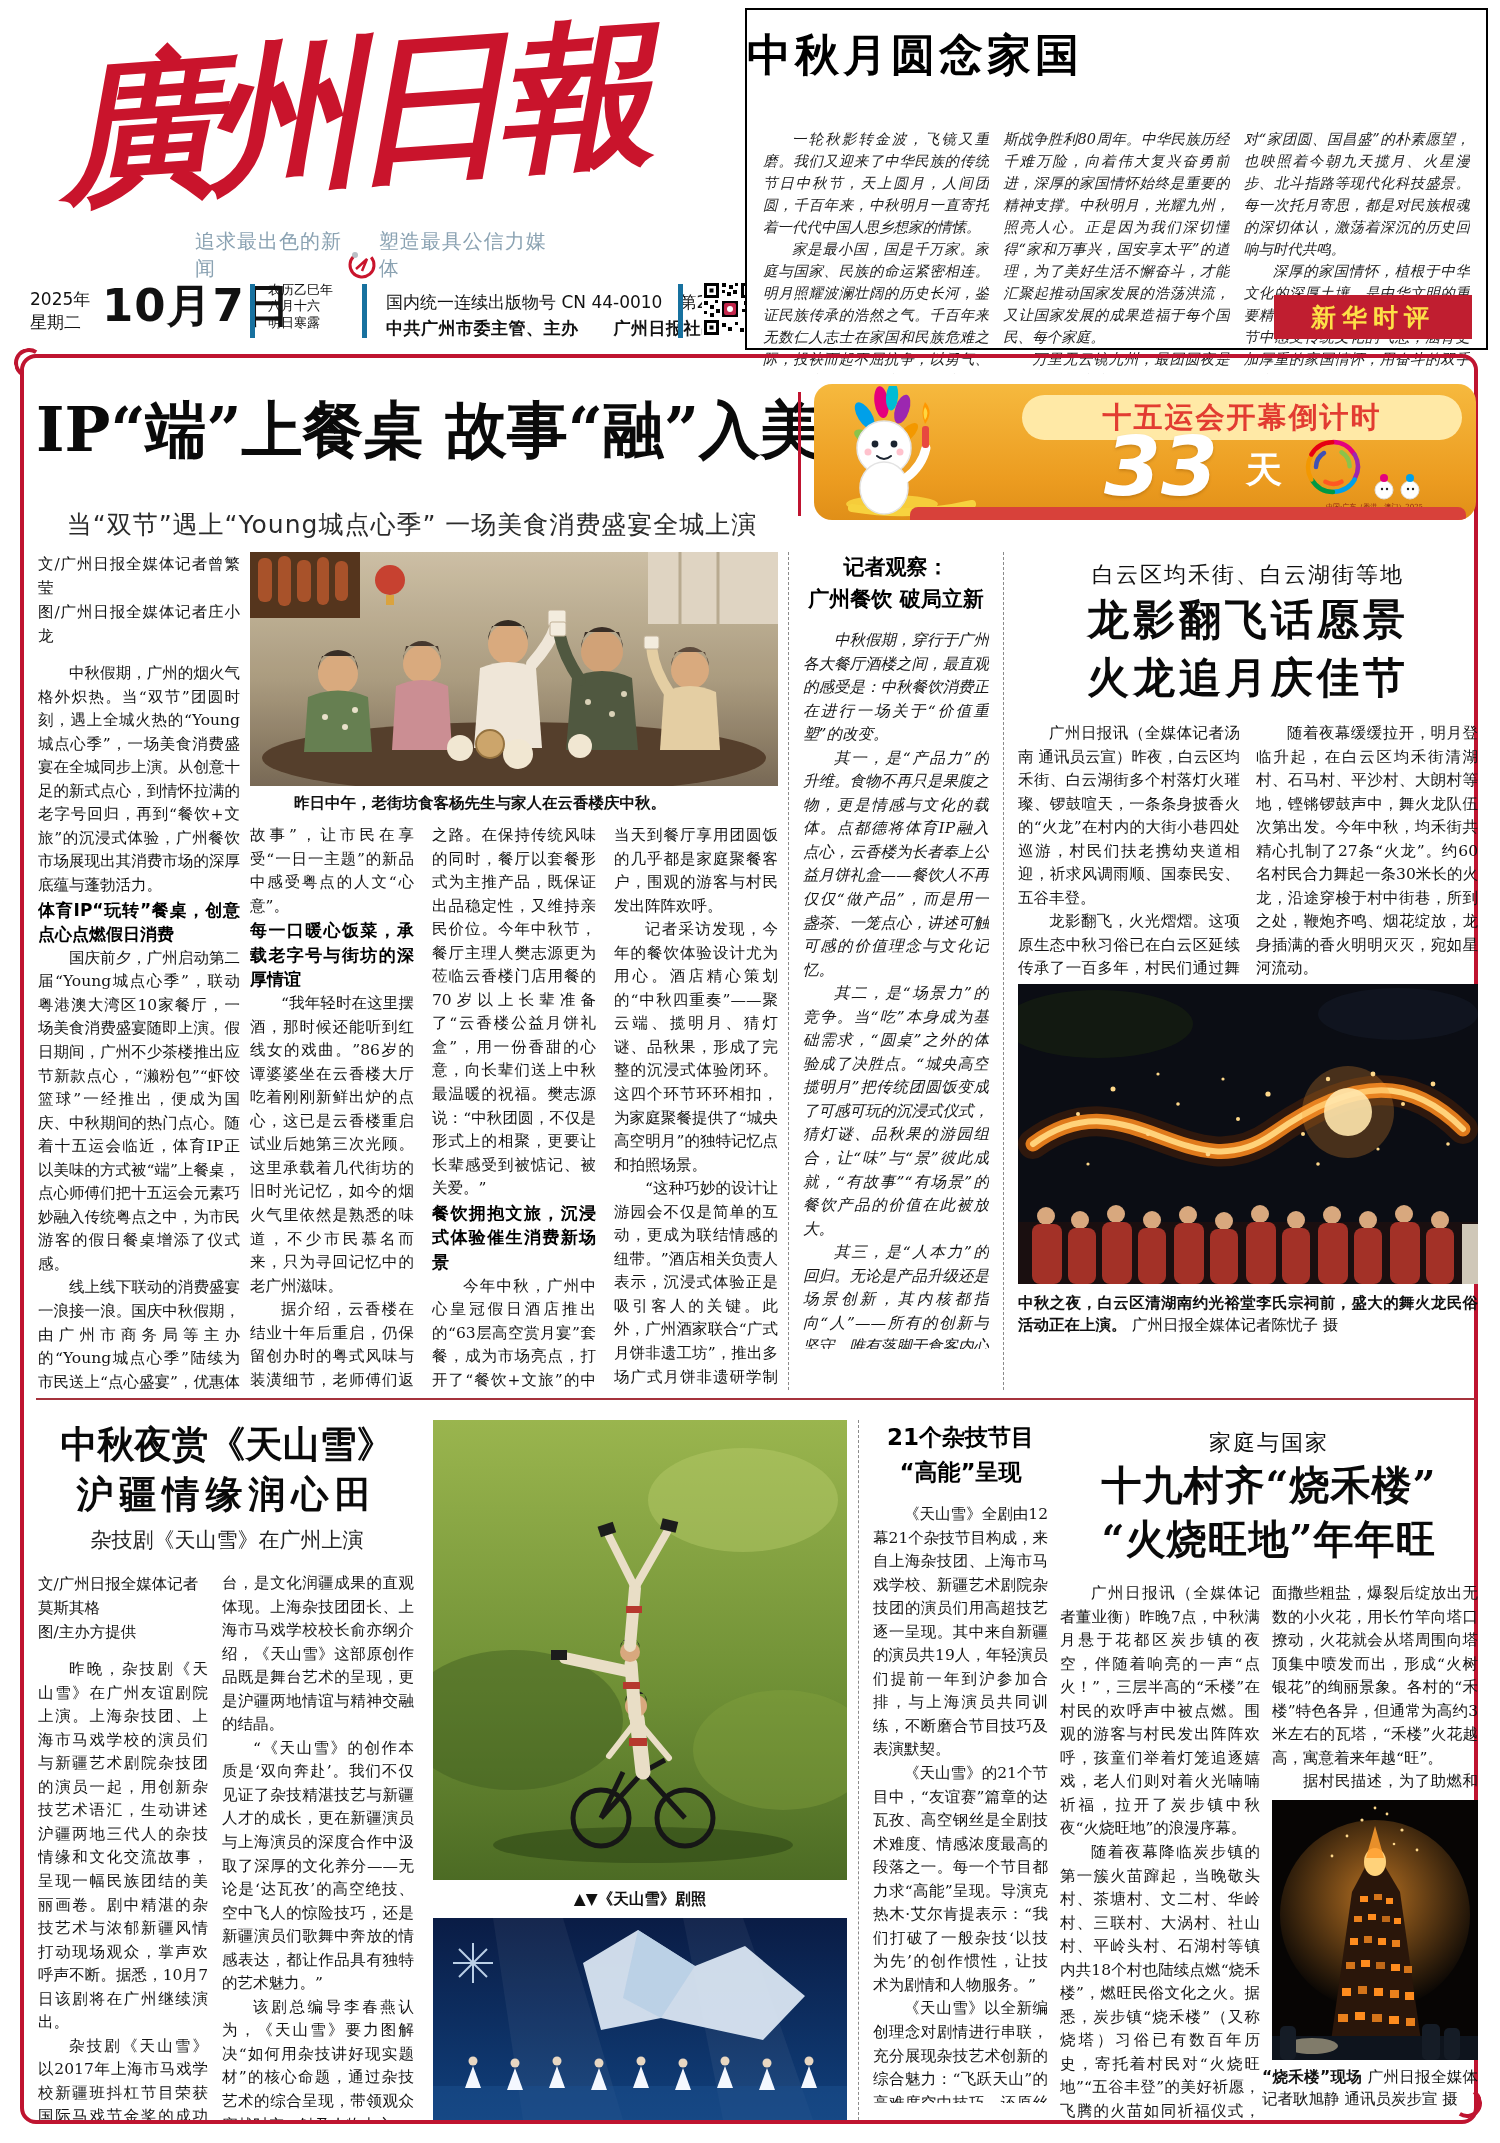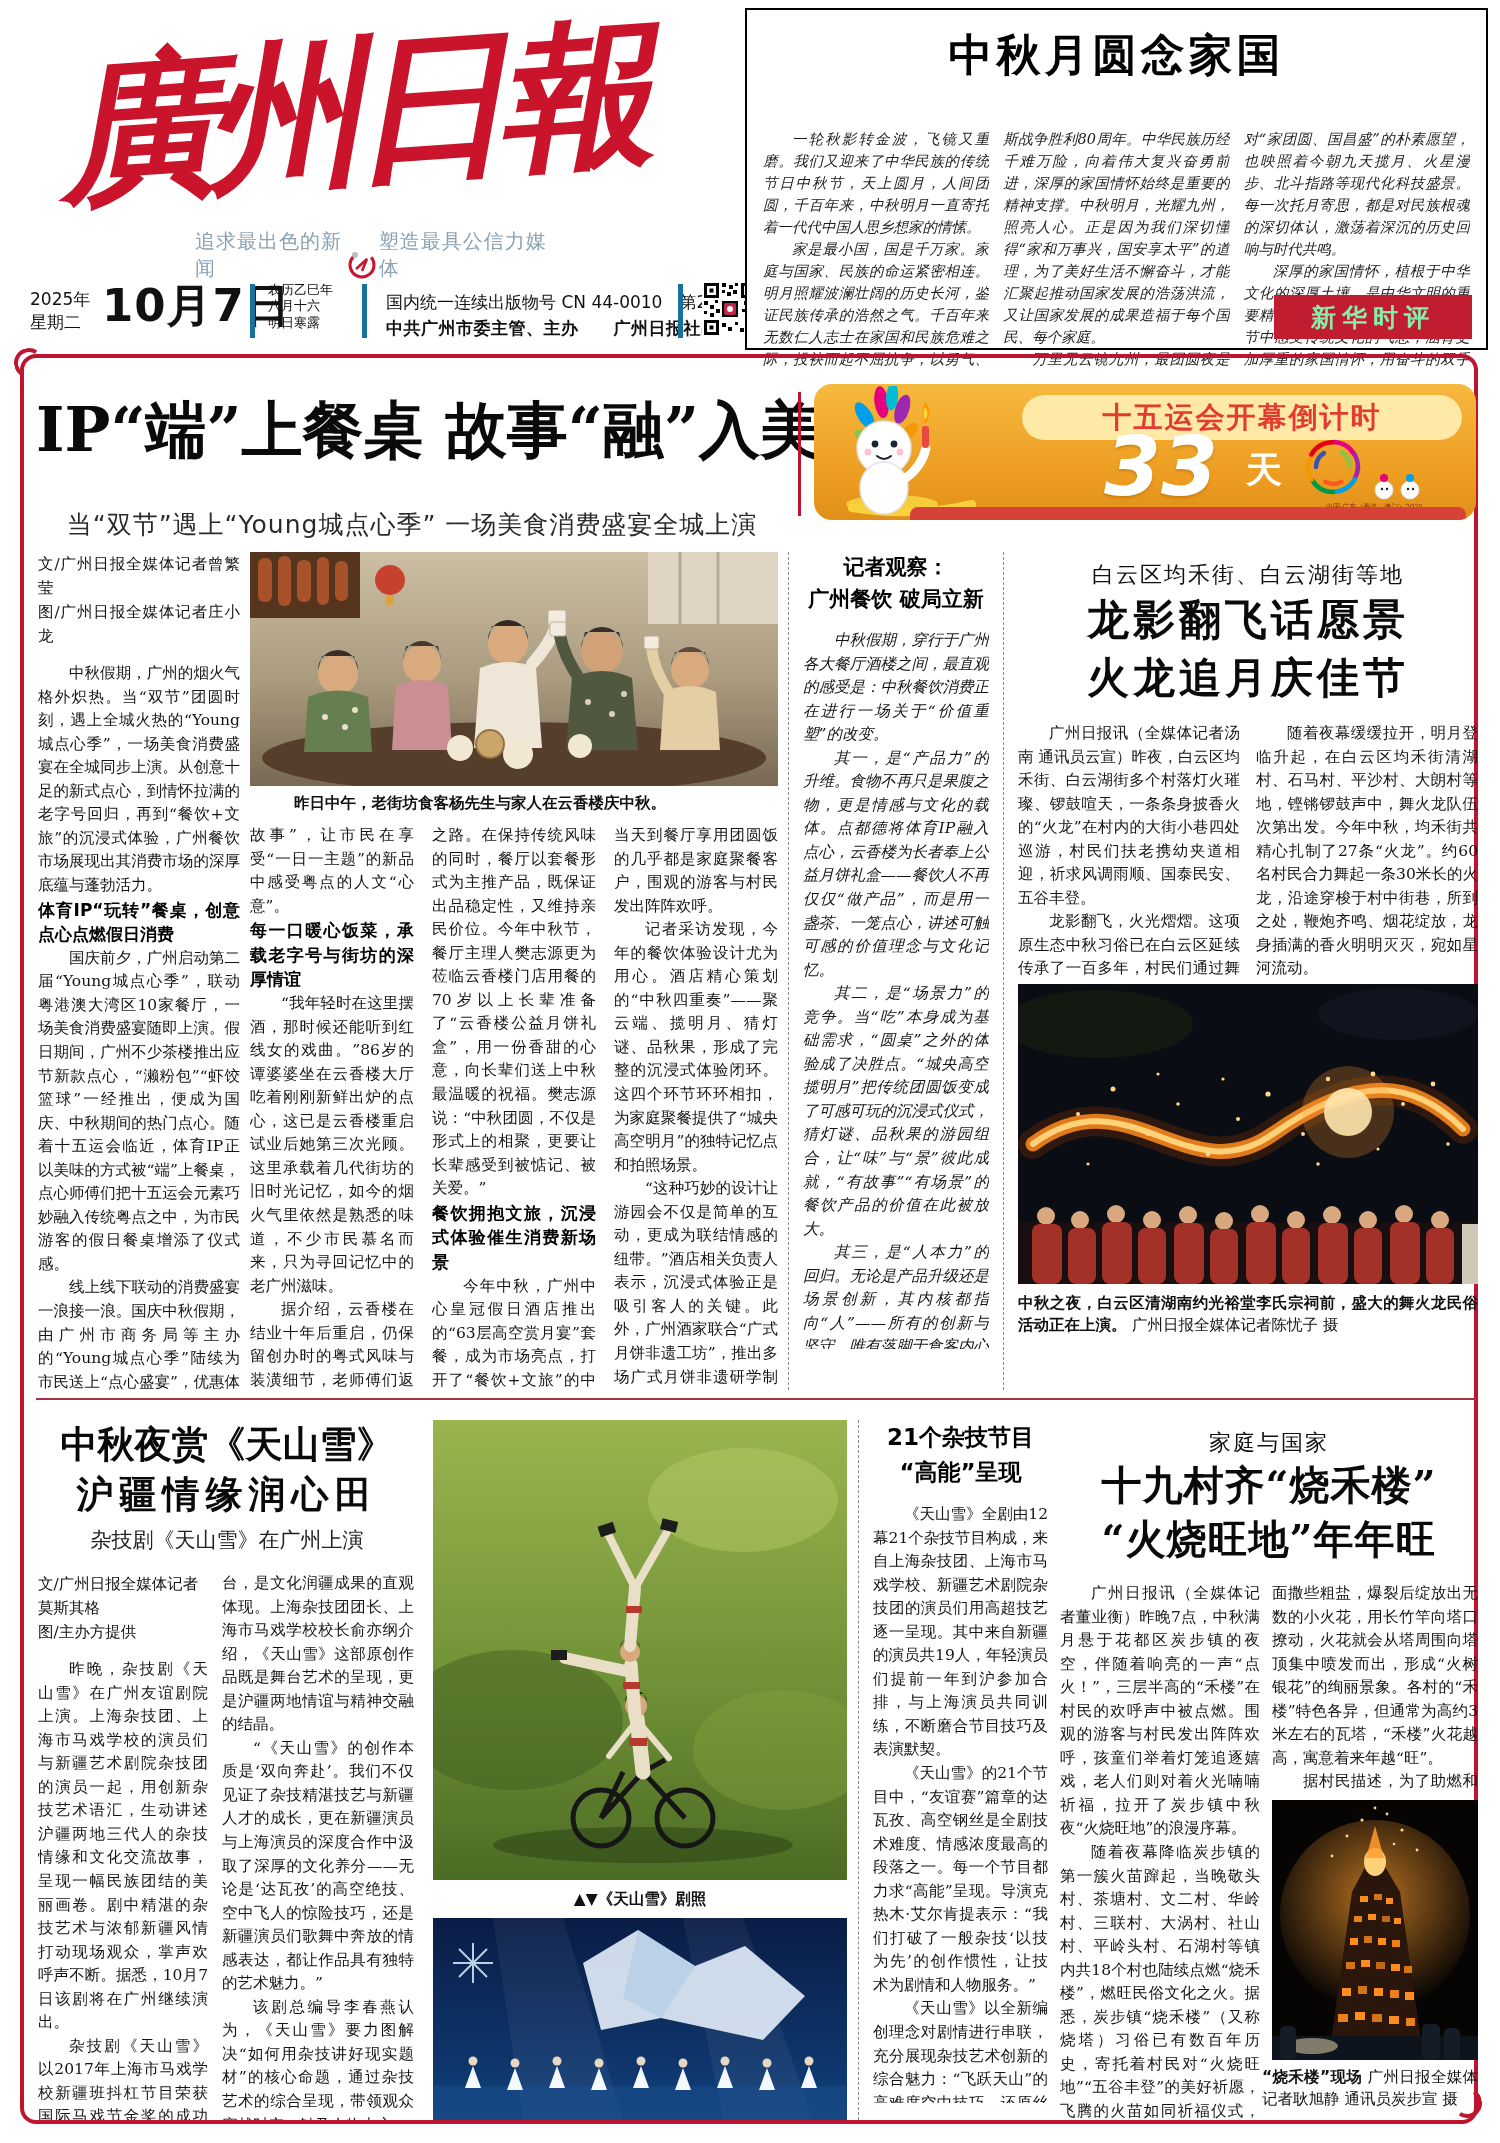--- a/index.html
+++ b/index.html
@@ -12,26 +12,26 @@
   .slogan{left:195px;top:228px;width:352px;display:flex;align-items:flex-end;justify-content:space-between;color:#8aa2b2;font-size:20px;letter-spacing:1px;}
   .date-small{left:30px;top:288px;font-size:17px;line-height:1.35;color:#111;}
   .date-big{left:102px;top:276px;font-size:45px;font-weight:700;color:#111;letter-spacing:1px;}
   .vbar{width:5px;height:54px;background:#17719f;top:284px;}
   .lunar{left:268px;top:282px;font-size:13px;line-height:1.25;color:#111;}
   .issue{left:386px;top:290px;font-size:17px;line-height:1.5;color:#111;}
   .issue .b2{font-weight:700;letter-spacing:.5px;}
   .qr{left:702px;top:281px;}
   
   .combox{left:745px;top:8px;width:743px;height:342px;border:2px solid #000;background:#fff;}
-  .comtitle{top:16px;left:0;width:100%;text-align:center;font-size:44px;font-weight:800;color:#000;letter-spacing:4px;}
+  .comtitle{top:16px;left:0;width:100%;font-size:44px;font-weight:800;color:#000;letter-spacing:4px;}
   .comcols{top:86px;left:16px;width:707px;height:246px;display:flex;gap:14px;margin-top:32px;}
   .comcol{flex:1;text-align:justify;font-size:14.5px;line-height:1.52;color:#1c1c1c;font-style:italic;overflow:hidden;}
   .comcol p{margin:0;}
   .comcol p.ind{text-indent:2em;}
-  .badge{right:14px;bottom:9px;width:198px;height:44px;background:#c01e30;color:#86efac;font-size:25px;font-weight:700;display:flex;align-items:center;justify-content:center;letter-spacing:6px;}
+  .badge{right:14px;bottom:9px;width:198px;height:44px;background:#c01e30;color:#fde047;font-size:25px;font-weight:700;display:flex;align-items:center;justify-content:center;letter-spacing:6px;}
   
   .frame{left:20px;top:354px;width:1458px;height:1770px;border:4px solid #bf1430;border-radius:16px;}
   .curl{width:30px;height:30px;border:4px solid #bf1430;border-radius:50%;border-right-color:transparent;border-bottom-color:transparent;}
   .curl.tl{left:14px;top:348px;transform:rotate(-12deg);}
   .curl.br{left:1452px;top:2088px;transform:rotate(168deg);}
   
   .lead-h{left:36px;top:390px;width:752px;text-align:center;font-size:61px;font-weight:900;color:#0a0a0a;letter-spacing:0px;white-space:nowrap;}
   .lead-sub{left:36px;top:508px;width:752px;text-align:center;font-size:25px;color:#2b2b2b;letter-spacing:1px;font-family:"DejaVu Sans","Liberation Sans",sans-serif;}
   .redline-v{left:798px;top:392px;width:3px;height:124px;background:#bf1430;}
   

